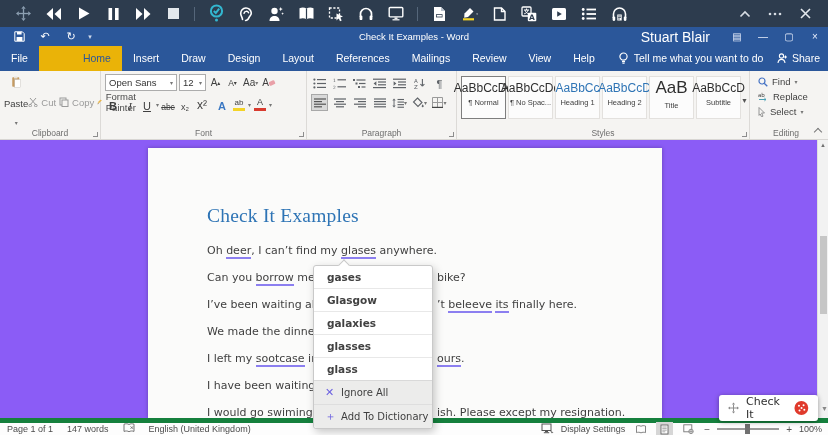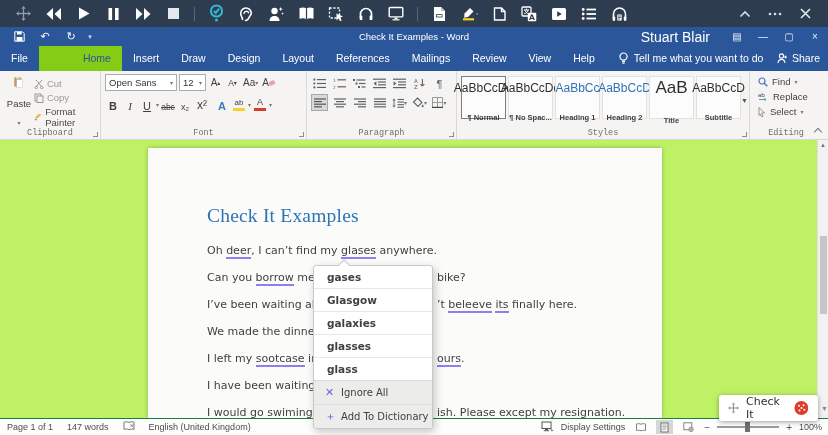--- a/index.html
+++ b/index.html
@@ -27,36 +27,36 @@
   .qat .qi.small { width:12px; font-size:7px; color:#cfd9ea; }
   .tb-title { position:absolute; left:0; right:0; text-align:center; pointer-events:none; }
   .tb-right { position:absolute; right:0; top:0; height:19px; display:flex; align-items:center; }
   .tb-right .user { margin-right:14px; font-size:14px; }
   .tb-right .wbtn { width:26px; height:19px; display:inline-flex; align-items:center;
     justify-content:center; font-size:10px; color:#e8eefc; }
   
   .menubar { position:absolute; left:0; top:46px; width:828px; height:25px;
     background:#2b579a; display:flex; align-items:flex-end; color:#fff; font-size:10.5px; }
   .tab { padding:0 11px; line-height:25px; height:25px; cursor:pointer; }
-  .tab.active { background:#84cc16; color:#2b579a;padding-left:44px; }
+  .tab.active { background:#eab308; color:#2b579a;padding-left:44px; }
   .tellme { display:flex; align-items:center; gap:5px; margin-left:12px; line-height:25px; }
   .share { position:absolute; right:8px; bottom:0; line-height:25px; display:flex; align-items:center; gap:4px; }
   
   .ribbon { position:absolute; left:0; top:71px; width:828px; height:69px;
     background:#f5f4f2; border-bottom:1px solid #d8d6d3; display:flex; font-size:9.5px; color:#444; }
   .rgroup { position:relative; height:100%; border-right:1px solid #dcdad7; padding:3px 3px 13px 4px; }
   .glabel { position:absolute; bottom:1px; left:0; right:0; text-align:center;
-    font-size:8.5px; color:#6e6e6e;font-family:Liberation Mono, monospace; }
+    font-size:8.5px; color:#6e6e6e; }
   .launcher { position:absolute; right:2px; bottom:2px; width:5px; height:5px;
     border-right:1px solid #8d8d8d; border-bottom:1px solid #8d8d8d; }
   
   .g-clip { width:101px; display:flex; }
   .paste-btn { width:36px; display:flex; flex-direction:column; align-items:center; padding-top:2px; gap:10px; }
   .paste-btn .cap { font-size:9.5px; color:#3f3f3f; }
-  .clip-col { display:flex; flex-direction:column; padding-top:4px; gap:3px; }
+  .clip-col { display:flex; padding-top:4px; gap:3px; }
   .clip-item { display:flex; align-items:center; gap:3px; font-size:9.5px; color:#9a9a9a; }
   .clip-item.en { color:#4a4a4a; }
   .caret { font-size:6px; color:#777; }
   
   .g-font { width:206px; }
   .fontrow1 { display:flex; align-items:center; gap:2px; }
   .selbox { height:17px; border:1px solid #acacac; background:#fff; display:flex;
     align-items:center; font-size:9.5px; color:#333; padding:0 3px; justify-content:space-between; }
   .fname { width:72px; } .fsize { width:27px; }
   .fbtn { min-width:15px; height:17px; display:inline-flex; align-items:center; justify-content:center;
@@ -73,29 +73,29 @@
   .pb.active { background:#d9d9d9; border:1px solid #a8a8a8; }
   
   .g-styles { width:293px; display:flex; }
   .cards { display:flex; gap:2px; padding-top:2px; }
   .card { width:45px; height:43px; background:#fcfcfc; border:1px solid #e3e1de;
     display:flex; flex-direction:column; align-items:center; padding-top:4px; cursor:pointer; }
   .card.sel { border:1px solid #7e7e7e; }
   .card .prev { font-size:12px; color:#2f2f2f; white-space:nowrap; }
   .card .prev.blue { color:#2e74b5; }
   .card .prev.big { font-size:17px; margin-top:-3px; }
-  .card .nm { font-size:7.5px; color:#3f3f3f; margin-top:18px; white-space:nowrap;font-weight:bold; }
+  .card .nm { font-size:7.5px; color:#3f3f3f; margin-top:3px; white-space:nowrap; }
   .morestyles { width:13px; display:flex; align-items:center; justify-content:center; color:#555; font-size:7px; }
   
   .g-edit { width:72px; padding-left:8px; }
   .erow { display:flex; align-items:center; gap:4px; height:15px; font-size:9.5px; color:#3f3f3f; }
   .ribbon-collapse { position:absolute; right:7px; bottom:4px; width:6px; height:6px;
     border-left:1.5px solid #777; border-top:1.5px solid #777; transform:rotate(45deg); }
   
-  .docarea { position:absolute; left:0; top:140px; width:828px; height:278px; background:#bef264; }
+  .docarea { position:absolute; left:0; top:140px; width:828px; height:278px; background:#8b5cf6; }
   .page { position:absolute; left:148px; top:8px; width:514px; height:270px;
     background:#fbfbfa; box-shadow:0 0 4px rgba(0,0,0,.28); }
   .doc-title { position:absolute; left:59px; top:57px; font-family:"Liberation Serif", serif;
     font-size:19.5px; color:#2e74b5; letter-spacing:.2px; }
   .dline { position:absolute; left:59px; right:10px; height:16px;
     font-family:"DejaVu Sans", sans-serif; font-size:11px; color:#3f3f3f; white-space:nowrap; }
   .dline .fragR { position:absolute; left:230px; top:0; }
   .miss { border-bottom:2px solid #8c7ff0; padding-bottom:0px; }
   .scrollbar { position:absolute; right:0; top:0; width:11px; height:278px; background:#f2f2f2;
     border-left:1px solid #e0e0e0; }
@@ -111,21 +111,21 @@
   .sugg .sitem { line-height:22px; padding-left:13px; font-size:10.5px; font-weight:bold;
     color:#414141; border-top:1px solid #e8e8e8; cursor:pointer; }
   .sugg .sitem:first-child { border-top:none; border-radius:3px 3px 0 0; }
   .sugg .foot { background:#ececeb; border-top:1px solid #d9d9d9; border-radius:0 0 3px 3px; }
   .sugg .aitem { line-height:23px; padding-left:11px; font-size:10px; color:#3f3f3f;
     display:flex; align-items:center; gap:8px; cursor:pointer; border-top:1px solid #dedede; }
   .sugg .aitem:first-child { border-top:none; }
   .sugg .aicon { color:#6a5fe0; font-size:11px; width:8px; text-align:center; }
   
   .statusbar { position:absolute; left:0; top:418px; width:828px; height:17px; background:#fdfdfd;
-    border-top:1px solid #15803d; display:flex; align-items:center; font-size:9px; color:#4c4c4c; }
+    border-top:5px solid #15803d; display:flex; align-items:center; font-size:9px; color:#4c4c4c; }
   .sb-left { display:flex; align-items:center; gap:14px; padding-left:7px; }
   .sb-right { position:absolute; right:6px; display:flex; align-items:center; gap:7px; }
   .viewbtn { width:17px; height:14px; display:inline-flex; align-items:center; justify-content:center; }
   .viewbtn.active { background:#d6d6d6; }
   .ztrack { position:relative; width:62px; height:2px; background:#9a9a9a; }
   .zthumb { position:absolute; left:28px; top:-4px; width:5px; height:10px; background:#707070; }
   .zsign { font-size:10px; color:#555; }
   
   .checkit { position:absolute; left:719px; top:395px; z-index:50; display:flex; align-items:center; }
   .ci-pill { height:26px; background:#fff; border-radius:3px; box-shadow:0 1px 5px rgba(0,0,0,.38);

